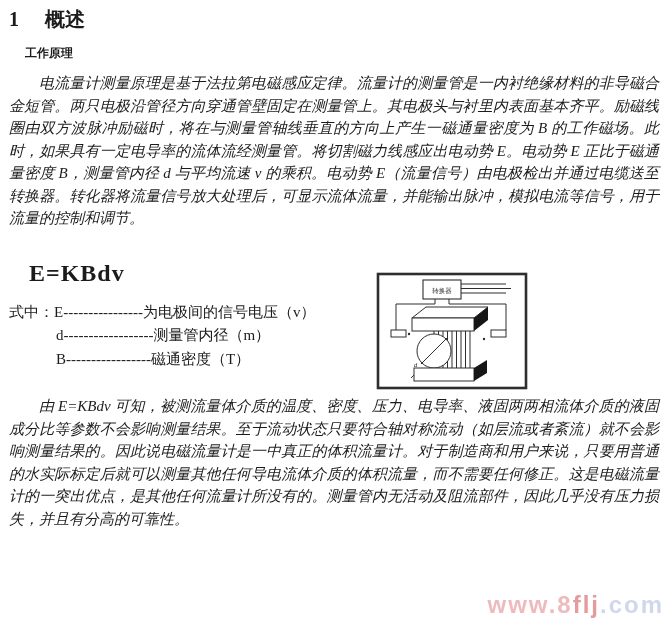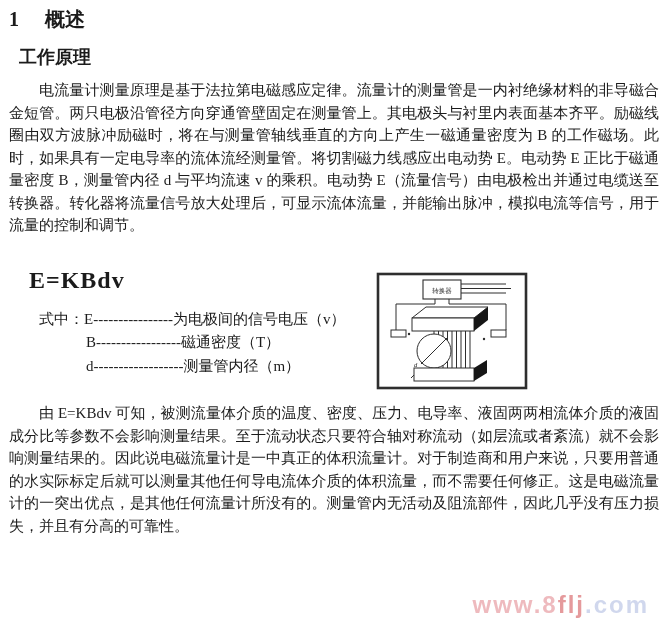--- a/index.html
+++ b/index.html
@@ -11,48 +11,49 @@
     font-family:"Liberation Serif","DejaVu Serif",serif;
     color:#1b1b1b;
   }
   .page { padding:6px 10px 0 9px; }
 
   .heading {
     font-size:20px; font-weight:bold;
     margin:0 0 12px 0;
     display:flex; gap:26px; align-items:baseline;
   }
-  .subheading { font-size:18px; font-weight:bold; margin:0 0 10px 10px; }
+  .subheading { font-size:12px; font-weight:bold; margin:0 0 10px 16px; }
 
   p.para {
     font-size:15px; line-height:22.5px;
     text-align:justify;
     margin:0;
     text-indent:2em;
+    font-style:italic;
   }
   p.para.p2 { margin-top:18px; }
   p.para.p3 { margin-top:24px; }
 
   .equation {
     font-size:24px; font-weight:bold;
     letter-spacing:1px;
     margin:30px 0 14px 20px;
   }
   .defs { font-size:15px; line-height:23.5px; }
-  .def-line { white-space:nowrap;margin-left:30px; }
+  .def-line { white-space:nowrap; }
   .def-line.cont { padding-left:47px; }
 
   .diagram {
     position:absolute; left:376px; top:272px;
     width:152px; height:118px; margin:0;
   }
   .diagram svg { display:block; }
 
   .watermark {
-    position:absolute; right:20px; bottom:12px;
+    position:absolute; right:5px; bottom:12px;
     font-family:"Liberation Sans","DejaVu Sans",sans-serif;
     font-size:24px; font-weight:bold;
     letter-spacing:2px;
     opacity:0.8;
     white-space:nowrap;
   }
   .wm-a { color:#eba9ae; }
   .wm-b { color:#df8184; }
   .wm-c { color:#c5cee9; }
 </style>
@@ -69,22 +70,22 @@
   <div class="subheading">工作原理</div>
 
   <p class="para p1">电流量计测量原理是基于法拉第电磁感应定律。流量计的测量管是一内衬绝缘材料的非导磁合金短管。两只电极沿管径方向穿通管壁固定在测量管上。其电极头与衬里内表面基本齐平。励磁线圈由双方波脉冲励磁时，将在与测量管轴线垂直的方向上产生一磁通量密度为 B 的工作磁场。此时，如果具有一定电导率的流体流经测量管。将切割磁力线感应出电动势 E。电动势 E 正比于磁通量密度 B，测量管内径 d 与平均流速 v 的乘积。电动势 E（流量信号）由电极检出并通过电缆送至转换器。转化器将流量信号放大处理后，可显示流体流量，并能输出脉冲，模拟电流等信号，用于流量的控制和调节。</p>
 
   <div class="equation">E=KBdv</div>
 
   <div class="defs">
     <div class="def-line">
       <span>式中：</span><span>E----------------为电极间的信号电压（v）</span>
     </div>
+    <div class="def-line cont">d------------------测量管内径（m）</div>
     <div class="def-line cont">B-----------------磁通密度（T）</div>
-    <div class="def-line cont">d------------------测量管内径（m）</div>
   </div>
 
 
   <p class="para p3">由 E=KBdv 可知，被测流量体介质的温度、密度、压力、电导率、液固两两相流体介质的液固成分比等参数不会影响测量结果。至于流动状态只要符合轴对称流动（如层流或者紊流）就不会影响测量结果的。因此说电磁流量计是一中真正的体积流量计。对于制造商和用户来说，只要用普通的水实际标定后就可以测量其他任何导电流体介质的体积流量，而不需要任何修正。这是电磁流量计的一突出优点，是其他任何流量计所没有的。测量管内无活动及阻流部件，因此几乎没有压力损失，并且有分高的可靠性。</p>
 
 </div>
 
 <figure class="diagram">
   <svg viewBox="0 0 152 118" width="152" height="118">
     <g stroke="#2e2e2e" fill="none" stroke-width="1">

